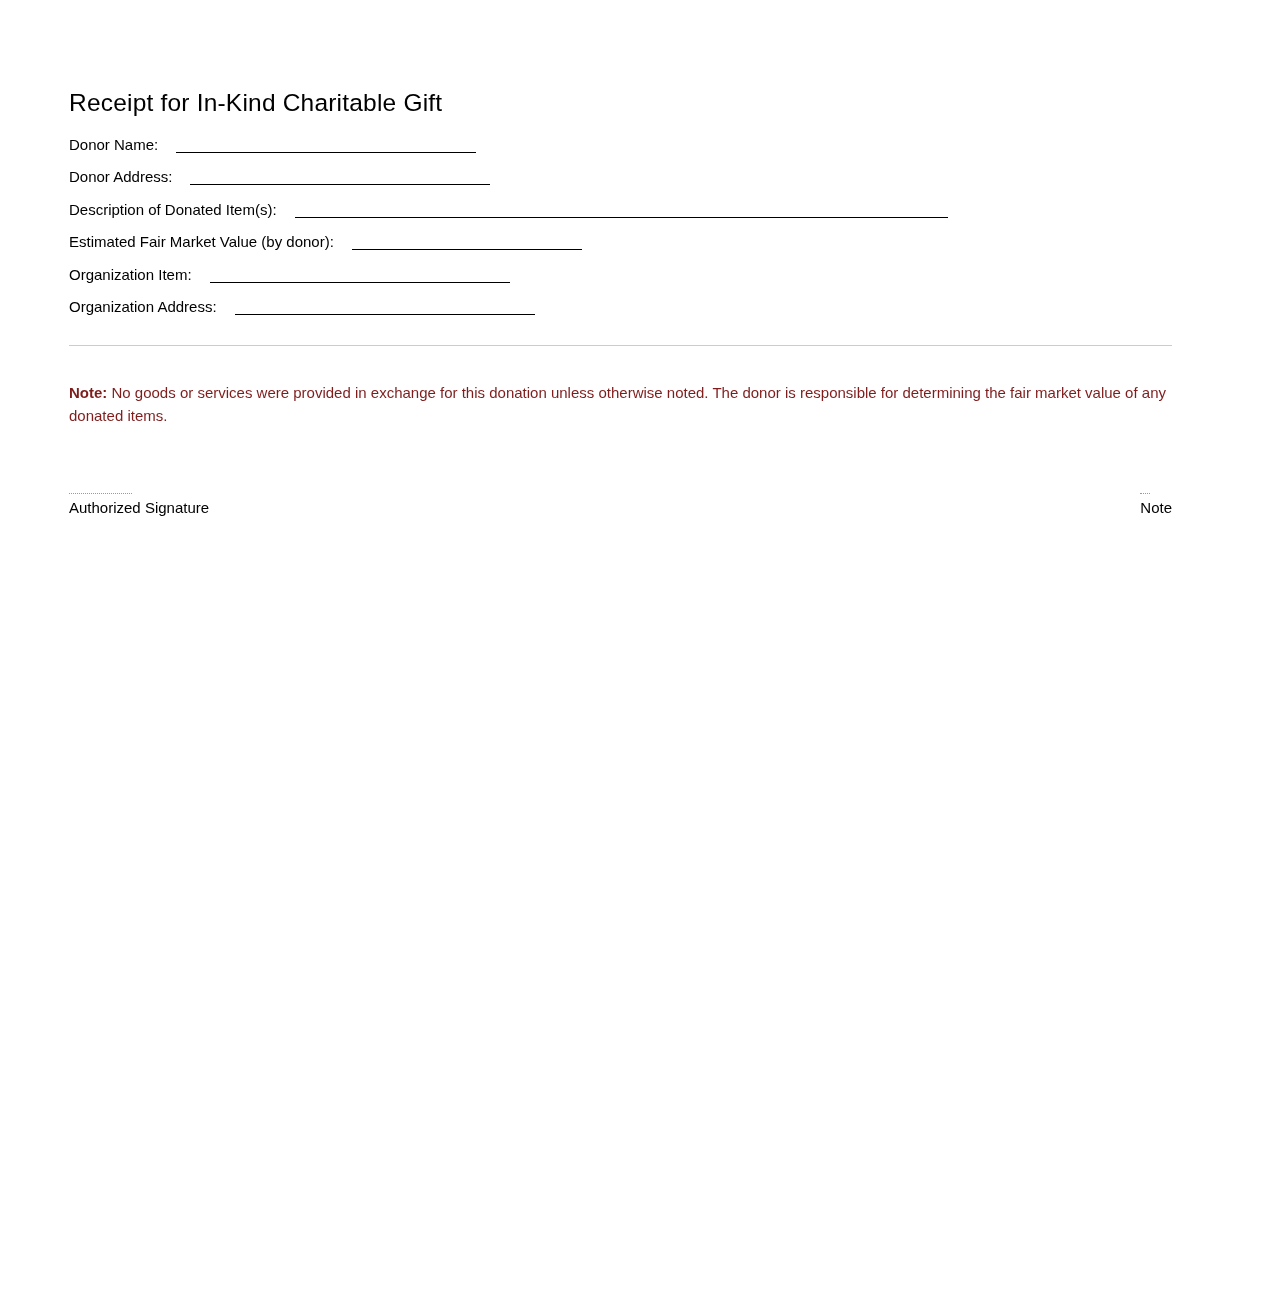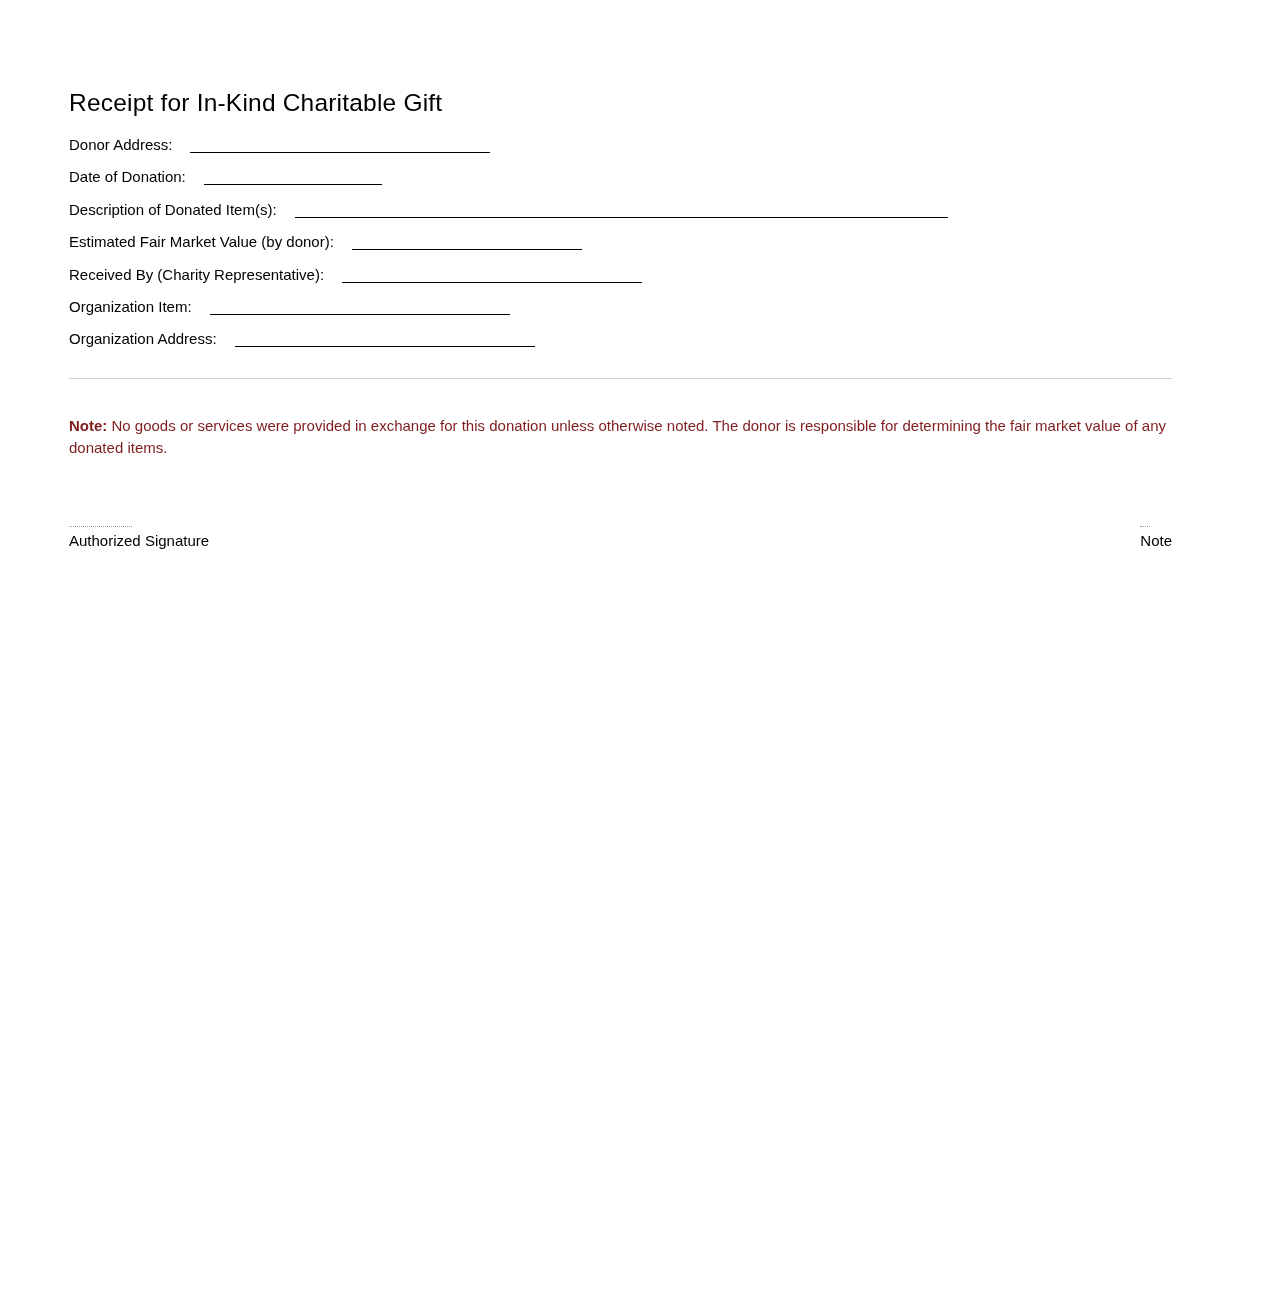--- a/index.html
+++ b/index.html
@@ -77,33 +77,30 @@
 </style>
 </head>
 <body>
 
 <div class="page">
 
   <h1 class="doc-title">Receipt for In-Kind Charitable Gift</h1>
 
   <div class="fields">
     <div class="field-row">
-      <span class="field-label">Donor Address:</span><span class="blank-line" style="width: 300px;"></span>
+      <span class="field-label">Donor Name:</span><span class="blank-line" style="width: 300px;"></span>
     </div>
     <div class="field-row">
-      <span class="field-label">Date of Donation:</span><span class="blank-line" style="width: 178px;"></span>
+      <span class="field-label">Donor Address:</span><span class="blank-line" style="width: 300px;"></span>
     </div>
     <div class="field-row">
       <span class="field-label">Description of Donated Item(s):</span><span class="blank-line" style="width: 653px;"></span>
     </div>
     <div class="field-row">
       <span class="field-label">Estimated Fair Market Value (by donor):</span><span class="blank-line" style="width: 230px;"></span>
-    </div>
-    <div class="field-row">
-      <span class="field-label">Received By (Charity Representative):</span><span class="blank-line" style="width: 300px;"></span>
     </div>
     <div class="field-row">
       <span class="field-label">Organization Item:</span><span class="blank-line" style="width: 300px;"></span>
     </div>
     <div class="field-row">
       <span class="field-label">Organization Address:</span><span class="blank-line" style="width: 300px;"></span>
     </div>
   </div>
 
   <hr class="divider">

